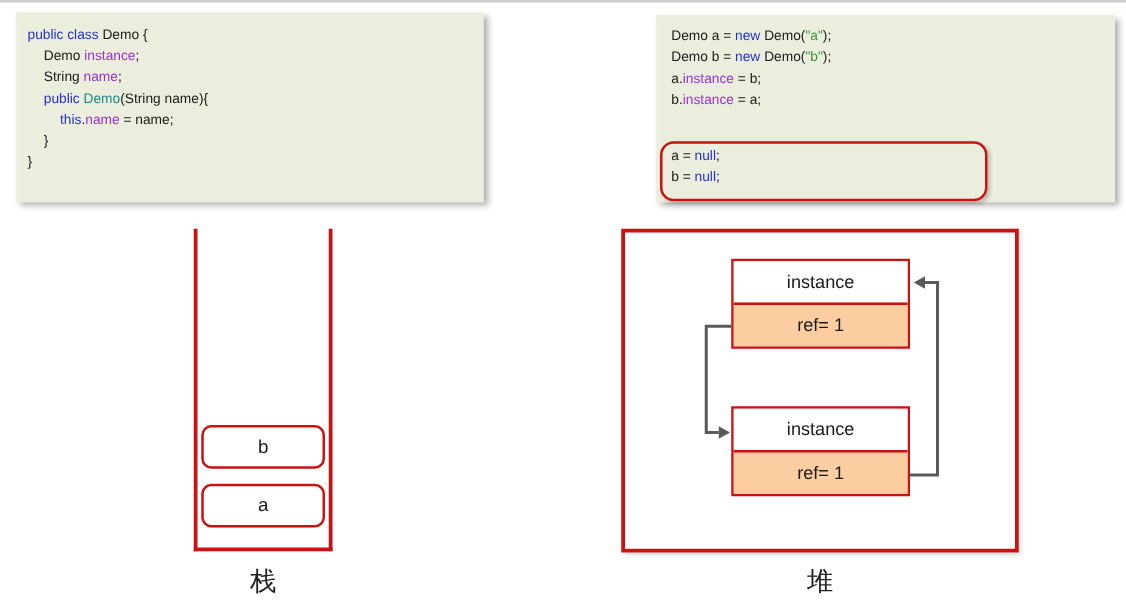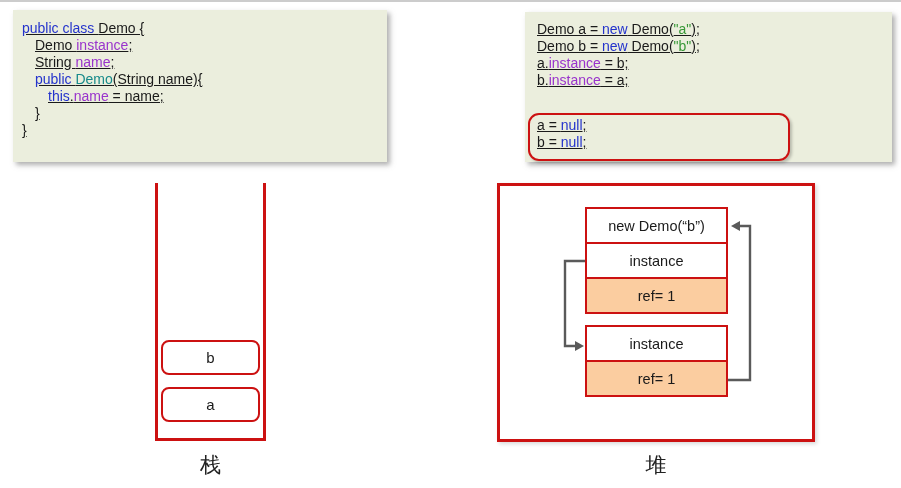--- a/index.html
+++ b/index.html
@@ -3,21 +3,21 @@
 <meta charset="utf-8">
 <style>
   html,body{margin:0;padding:0;background:#ffffff;}
   body{width:901px;height:488px;position:relative;overflow:hidden;
        font-family:"Liberation Sans", sans-serif;}
   .abs{position:absolute;}
   
   .top-line{left:0;top:0;width:901px;height:2px;background:#cccccc;}
   
   .codeblock{background:#ebeedd;box-shadow:3px 3px 5px rgba(110,110,110,.55);
-             font-size:14px;line-height:17px;color:#1a1a1a;white-space:pre;text-decoration:underline;}
+             font-size:11px;line-height:17px;color:#1a1a1a;white-space:pre;}
   .code-left{left:13px;top:10px;width:374px;height:152px;padding:10px 0 0 9px;box-sizing:border-box;}
   .code-right{left:525px;top:12px;width:367px;height:150px;padding:9px 0 0 12px;box-sizing:border-box;}
   .cl{height:17px;}
   .cl.gap{height:28px;}
   
   .null-box{left:528px;top:113px;width:258px;height:44px;border:2.5px solid #cc1111;
             border-radius:11px;box-shadow:2px 2px 3px rgba(0,0,0,.22);background:transparent;}
   
   .stack-walls{left:155px;top:183px;width:111px;height:258px;box-sizing:border-box;
                border-left:3px solid #cc1111;border-right:3px solid #cc1111;
@@ -59,21 +59,20 @@
   <span>b</span>
 </div>
 <div class="abs frame frame-a">
   <span>a</span>
 </div>
 <div class="abs zone-label label-stack">栈</div>
 
 <div class="abs heap-box"></div>
 
 <div class="abs obj obj-1">
-  <div class="row">new Demo(“b”)</div>
   <div class="row">instance</div>
   <div class="row ref">ref= 1</div>
 </div>
 
 <div class="abs obj obj-2">
   <div class="row">instance</div>
   <div class="row ref">ref= 1</div>
 </div>
 
 <div class="abs zone-label label-heap">堆</div>

